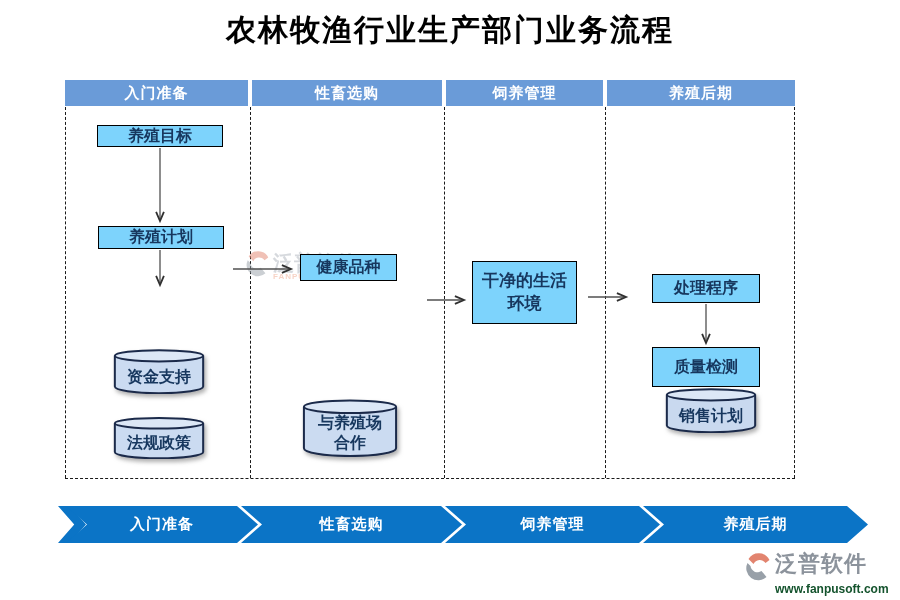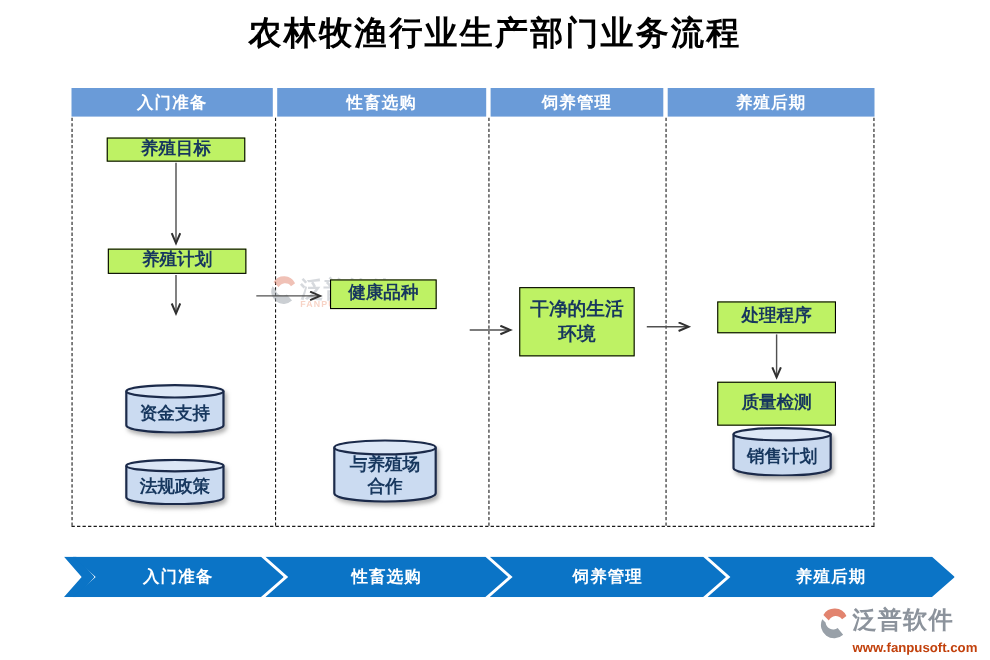--- a/index.html
+++ b/index.html
@@ -17,21 +17,21 @@
   .lane-header{
     position:absolute;top:80px;height:26px;background:#6A9BD8;color:#fff;
     font-size:15px;font-weight:bold;display:flex;align-items:center;justify-content:center;
     letter-spacing:1px;
   }
   
   .vdash{position:absolute;top:107px;height:371px;width:0;border-left:1px dashed #1a1a1a;}
   .hdash{position:absolute;left:65px;top:478px;width:730px;height:0;border-top:1px dashed #1a1a1a;}
   
   .pbox{
-    position:absolute;background:#bef264;border:1px solid #000;
+    position:absolute;background:#7dd3fc;border:1px solid #000;
     color:#17375E;font-weight:bold;font-size:16px;line-height:1.3;
     display:flex;align-items:center;justify-content:center;text-align:center;
     z-index:2;box-sizing:border-box;
   }
   
   .cylinder{position:absolute;z-index:2;filter:drop-shadow(2px 3px 2px rgba(110,110,110,.55));}
   .cylinder svg{position:absolute;left:0;top:0;width:100%;height:100%;}
   .cyl-label{
     position:absolute;left:0;top:0;width:100%;height:100%;box-sizing:border-box;
     padding-top:10px;display:flex;align-items:center;justify-content:center;text-align:center;
@@ -57,21 +57,21 @@
   .watermark .wm-text{
     display:inline-block;vertical-align:top;color:#AEB4BD;font-size:21px;font-weight:bold;margin-left:2px;
   }
   .watermark .wm-sub{
     position:absolute;left:28px;top:23px;color:#F0A98E;font-size:8px;letter-spacing:1px;font-weight:bold;
   }
   
   .brand{position:absolute;left:745px;top:551px;width:150px;}
   .brand-row{display:flex;align-items:flex-start;}
   .brand-name{color:#8C939C;font-size:22px;font-weight:bold;letter-spacing:1px;margin-left:3px;line-height:1;margin-top:2px;}
-  .brand-url{color:#c2410c;font-size:12px;font-weight:bold;margin-left:30px;margin-top:1px;}
+  .brand-url{color:#14532d;font-size:12px;font-weight:bold;margin-left:30px;margin-top:1px;}
 </style>
 </head>
 <body>
 
 <div id="canvas">
 
   <div class="title">农林牧渔行业生产部门业务流程</div>
 
   <div class="lane-header" style="left:65px;width:183px;">入门准备</div>
   <div class="lane-header" style="left:252px;width:190px;">性畜选购</div>

